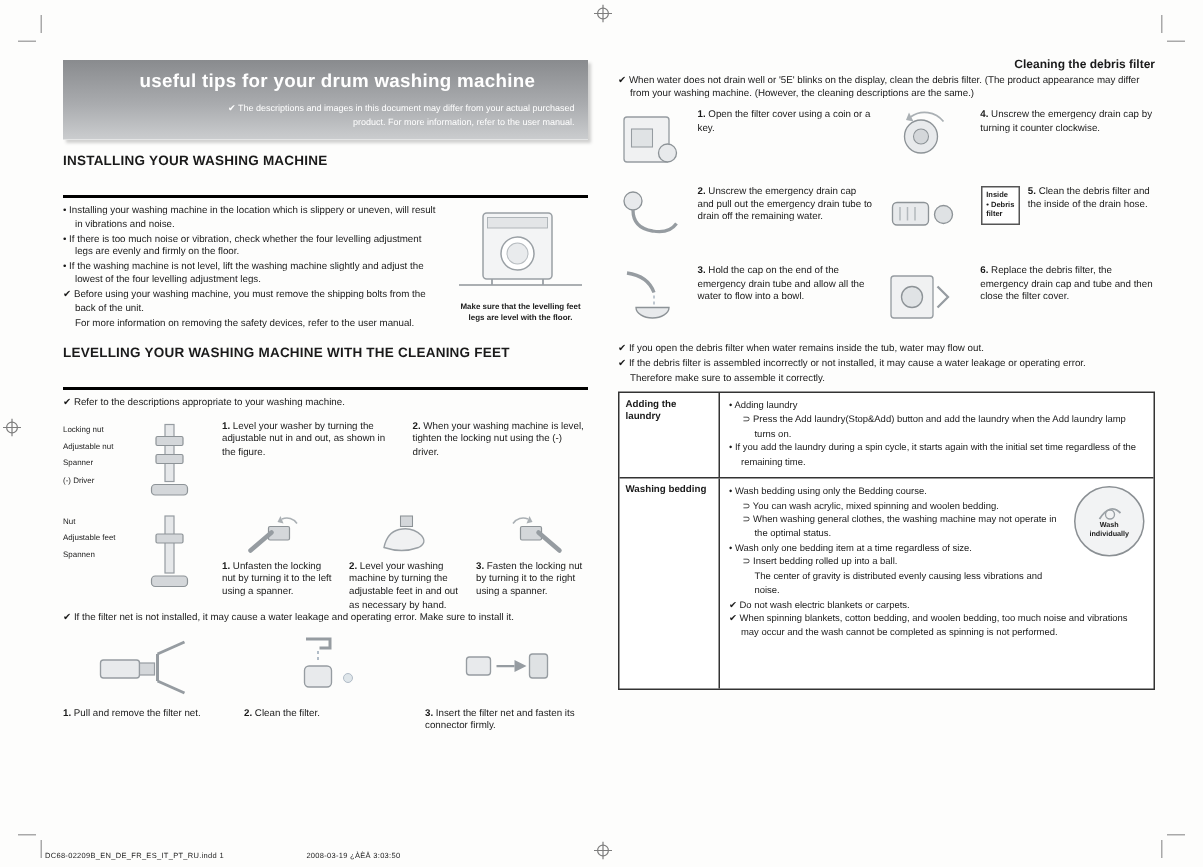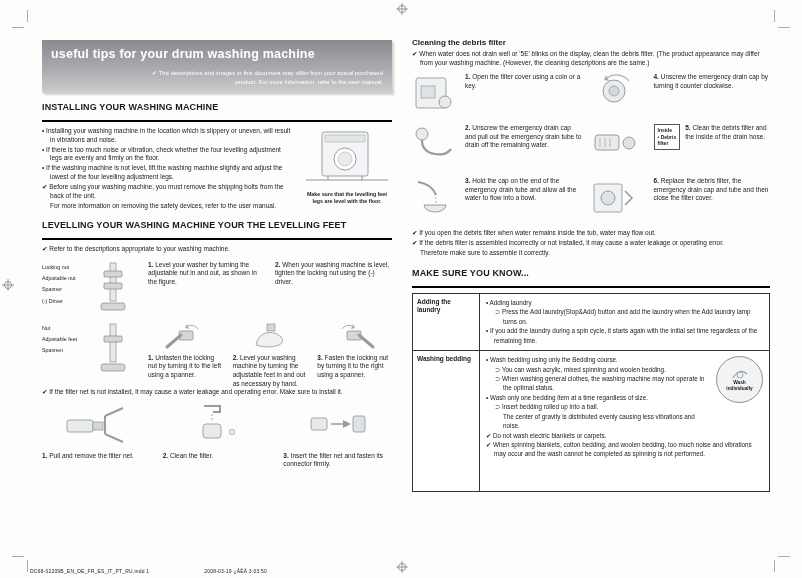--- a/index.html
+++ b/index.html
@@ -9,32 +9,32 @@
   
   .regmark { position:absolute; }
   .cm { position:absolute; background:#a9a9a9; }
 
   
   .col { position:absolute; }
   .col-left  { left:42px;  top:40px; width:350px; }
   .col-right { left:412px; top:38px; width:358px; }
 
   
-  .h-section { font-size:9px; font-weight:700; border-bottom:2.5px solid #000; padding-bottom:8px;
+  .h-section { font-size:9px; font-weight:700; border-bottom:2.5px solid #000; padding-bottom:18px;
                margin:0 0 5px 0; letter-spacing:0.15px; }
   .mt  { margin-top:9px; }
   .mt2 { margin-top:10px; }
-  .subhead { font-size:7.5px; font-weight:700; margin:1px 0 3px; }
+  .subhead { font-size:7.5px; font-weight:700; margin:1px 0 3px;text-align:right; }
   .subhead.big { font-size:8px; margin:0 0 3px; }
 
   
   .banner { background:linear-gradient(180deg,#898b8e 0%,#a9abae 55%,#cbcdcf 100%);
             color:#fff; padding:7px 9px 6px; margin-bottom:9px;
             box-shadow:2px 2px 2px rgba(0,0,0,0.18); }
-  .banner-title { font-size:12.5px; font-weight:700; letter-spacing:0.2px; }
+  .banner-title { font-size:12.5px; font-weight:700; letter-spacing:0.2px;margin-left:42px; }
   .banner-note  { font-size:6px; line-height:1.5; text-align:right; margin:8px 0 0 85px; }
 
   
   .li   { font-size:6.5px; line-height:1.32; padding-left:8px; text-indent:-8px; margin-bottom:1.5px; }
   .cont { font-size:6.5px; line-height:1.32; padding-left:8px; margin-bottom:1px; }
   .num  { font-weight:700; }
 
   .installing-body::after { content:""; display:block; clear:both; }
   .washer-fig { float:right; width:90px; margin:0 0 0 8px; text-align:center; }
   .fig-caption { font-size:5.3px; font-weight:700; line-height:1.3; margin-top:2px; }
@@ -133,21 +133,21 @@
         </svg>
         <div class="fig-caption">Make sure that the levelling feet legs are level with the floor.</div>
       </div>
       <div class="li">• Installing your washing machine in the location which is slippery or uneven, will result in vibrations and noise.</div>
       <div class="li">• If there is too much noise or vibration, check whether the four levelling adjustment legs are evenly and firmly on the floor.</div>
       <div class="li">• If the washing machine is not level, lift the washing machine slightly and adjust the lowest of the four levelling adjustment legs.</div>
       <div class="li">✔ Before using your washing machine, you must remove the shipping bolts from the back of the unit.</div>
       <div class="cont">For more information on removing the safety devices, refer to the user manual.</div>
     </div>
 
-    <div class="h-section mt">LEVELLING YOUR WASHING MACHINE YOUR THE LEVELLING FEET</div>
+    <div class="h-section mt">LEVELLING YOUR WASHING MACHINE WITH THE CLEANING FEET</div>
     <div class="li">✔ Refer to the descriptions appropriate to your washing machine.</div>
 
     <div class="lev-row">
       <div class="lev-diagram">
         <div class="dlabels">
           <div class="dlabel">Locking nut</div>
           <div class="dlabel">Adjustable nut</div>
           <div class="dlabel">Spanner</div>
           <div class="dlabel">(-) Driver</div>
         </div>
@@ -290,21 +290,20 @@
         <circle cx="19" cy="21" r="7" fill="#e0e3e5" stroke="#8d9397" stroke-width="0.9"></circle>
         <path d="M36 14 l7 7 -7 7" fill="none" stroke="#969ca1" stroke-width="1.5"></path>
       </svg>
       <div class="dstep"><span class="num">6.</span> <span>Replace the debris filter, the emergency drain cap and tube and then close the filter cover.</span></div>
     </div>
 
     <div class="li">✔ If you open the debris filter when water remains inside the tub, water may flow out.</div>
     <div class="li">✔ If the debris filter is assembled incorrectly or not installed, it may cause a water leakage or operating error.</div>
     <div class="cont">Therefore make sure to assemble it correctly.</div>
 
-    <div class="h-section mt2">MAKE SURE YOU KNOW...</div>
 
     <div class="msk-table">
       <div class="msk-row row-adding">
         <div class="msk-label">Adding the laundry</div>
         <div class="msk-content">
           <div class="lv0">• Adding laundry</div>
           <div class="lv1">⊃ Press the Add laundry(Stop&amp;Add) button and add the laundry when the Add laundry lamp turns on.</div>
           <div class="lv0">• If you add the laundry during a spin cycle, it starts again with the initial set time regardless of the remaining time.</div>
         </div>
       </div>

